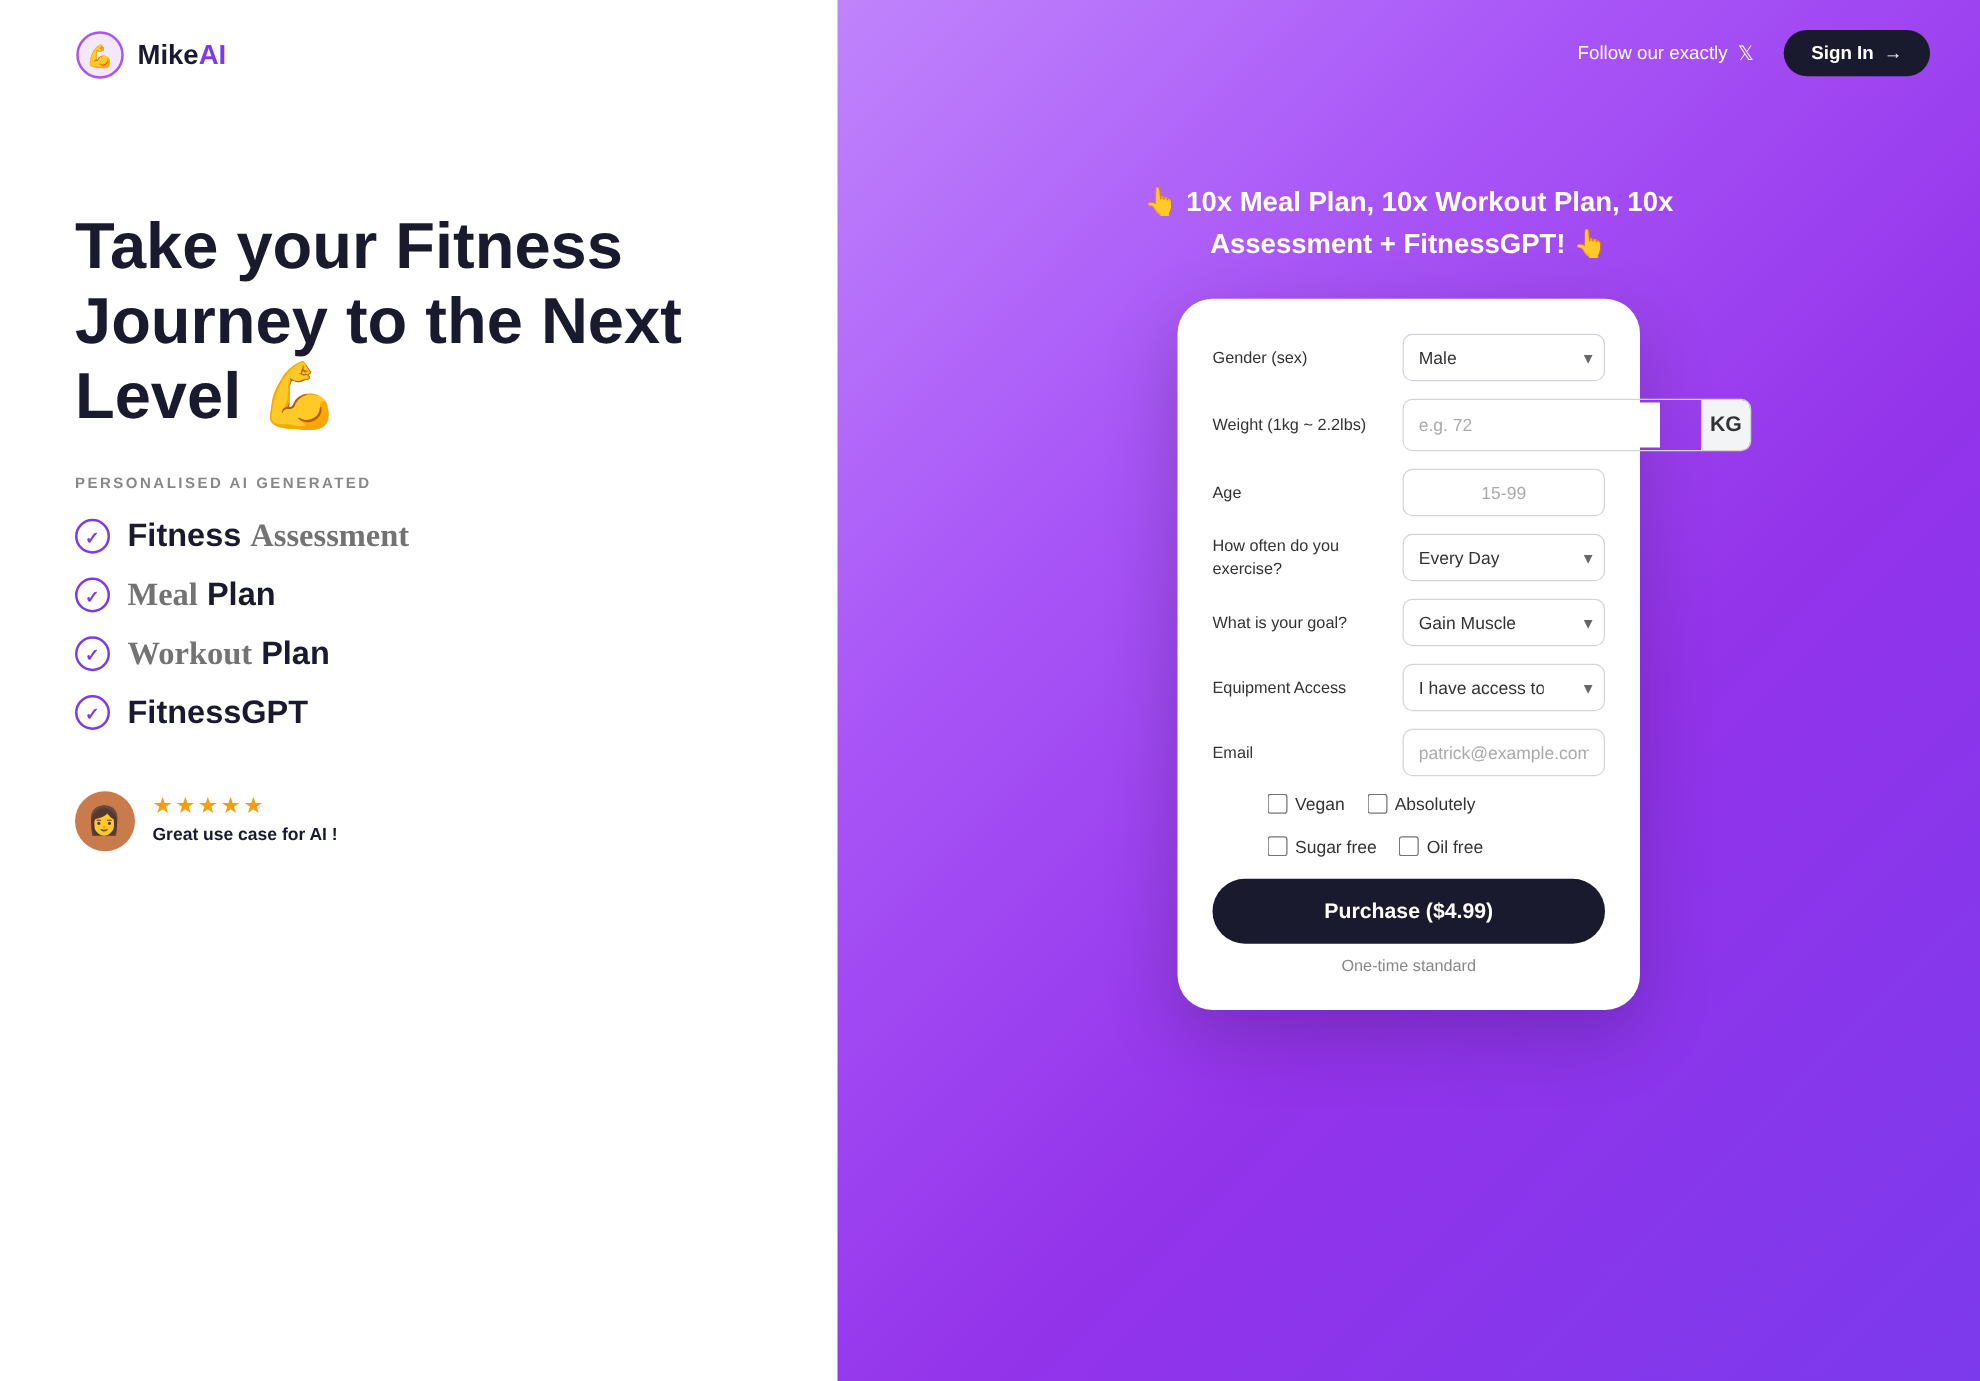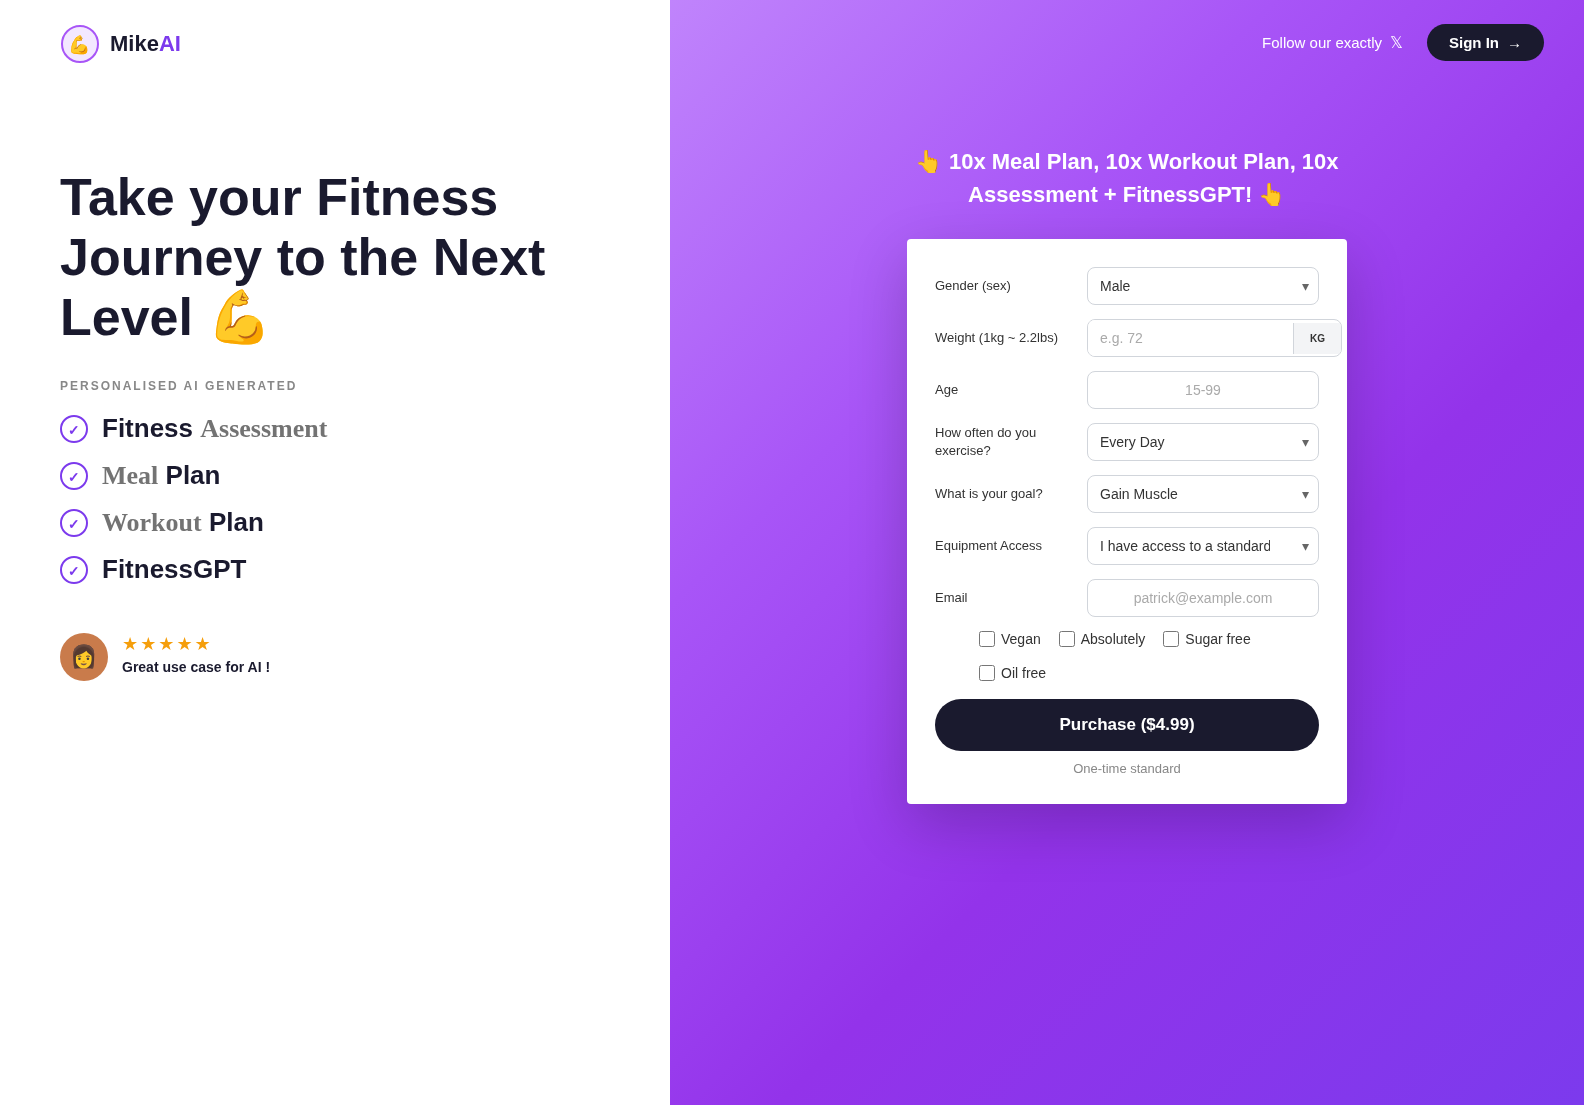--- a/index.html
+++ b/index.html
@@ -207,23 +207,23 @@
       text-align: center;
       margin-top: 60px;
       margin-bottom: 28px;
       line-height: 1.5;
       max-width: 520px;
     }
 
     
     .form-card {
       background: #fff;
-      border-radius: 4px;
+      border-radius: 28px;
       padding: 28px 28px;
-      width: 440px;
+      width: 370px;
       box-shadow: 0 20px 60px rgba(0,0,0,0.2);
     }
 
     .form-row {
       display: flex;
       align-items: center;
       margin-bottom: 14px;
       gap: 12px;
     }
 
@@ -291,25 +291,26 @@
       padding: 10px 12px;
       font-size: 14px;
       color: #333;
       outline: none;
     }
 
     .weight-input::placeholder { color: #aaa; }
 
     .kg-badge {
       background: #f3f4f6;
-      padding: 10px 16px;
-      font-size: 10px;
+      padding: 10px 6px;
+      font-size: 17px;
       font-weight: 600;
       color: #333;
       border-left: 1.5px solid #d1d5db;
+      margin-left: 33px;
     }
 
     .checkbox-row {
       display: flex;
       align-items: center;
       gap: 18px;
       margin-bottom: 18px;
       flex-wrap: wrap;
       padding-left: 44px;
     }

